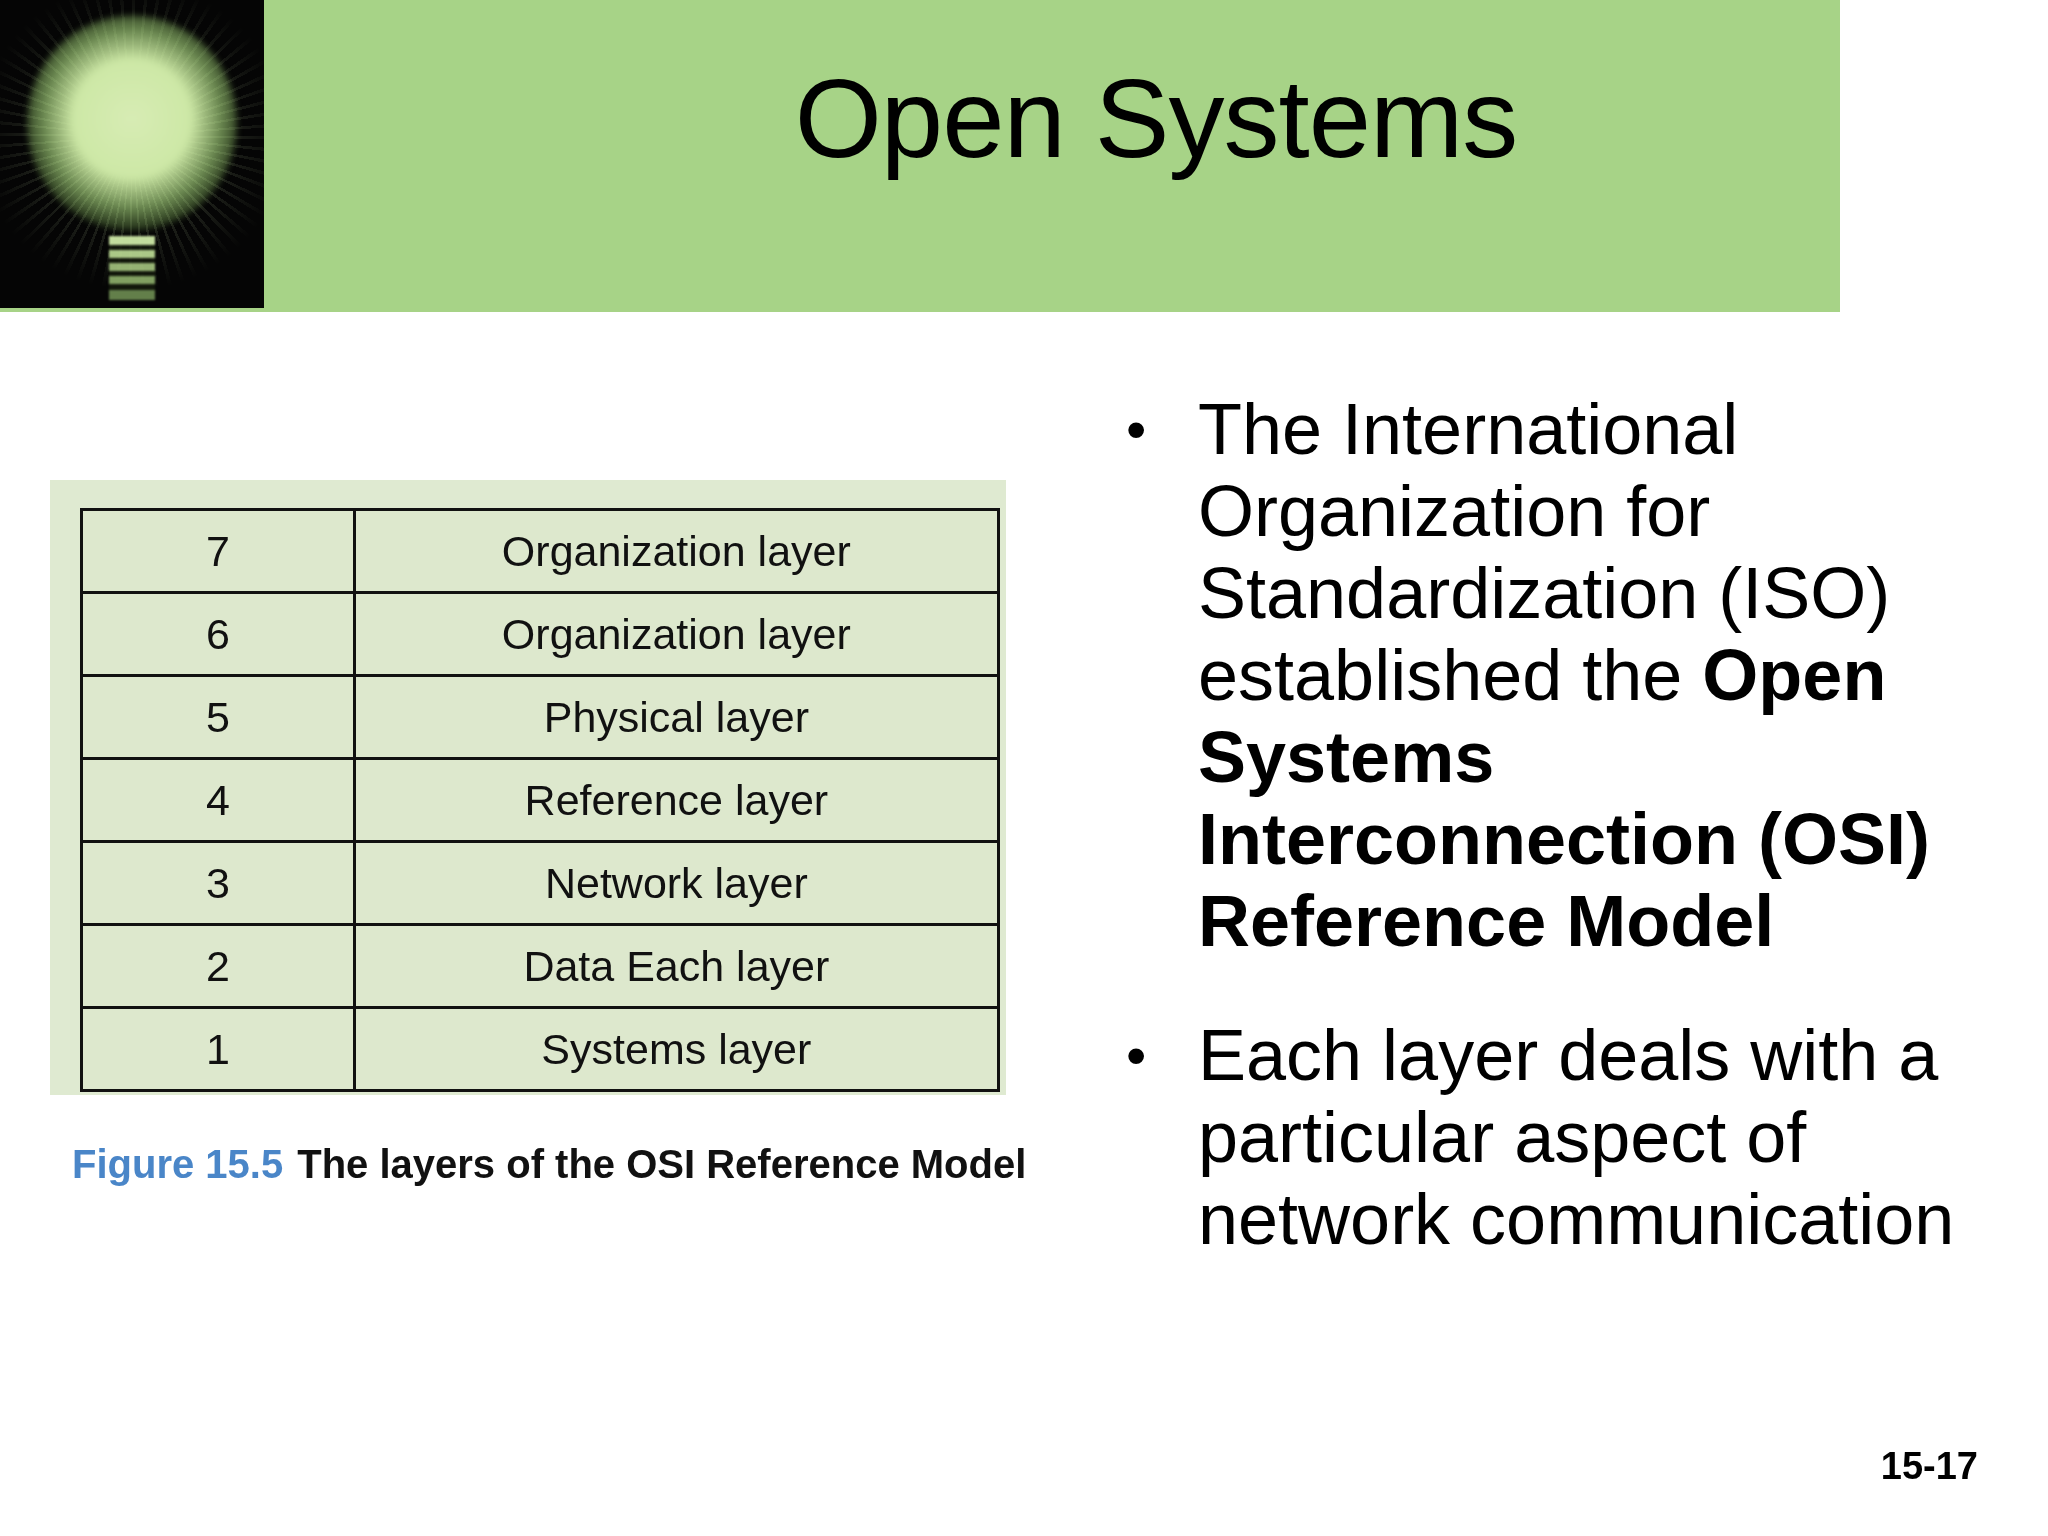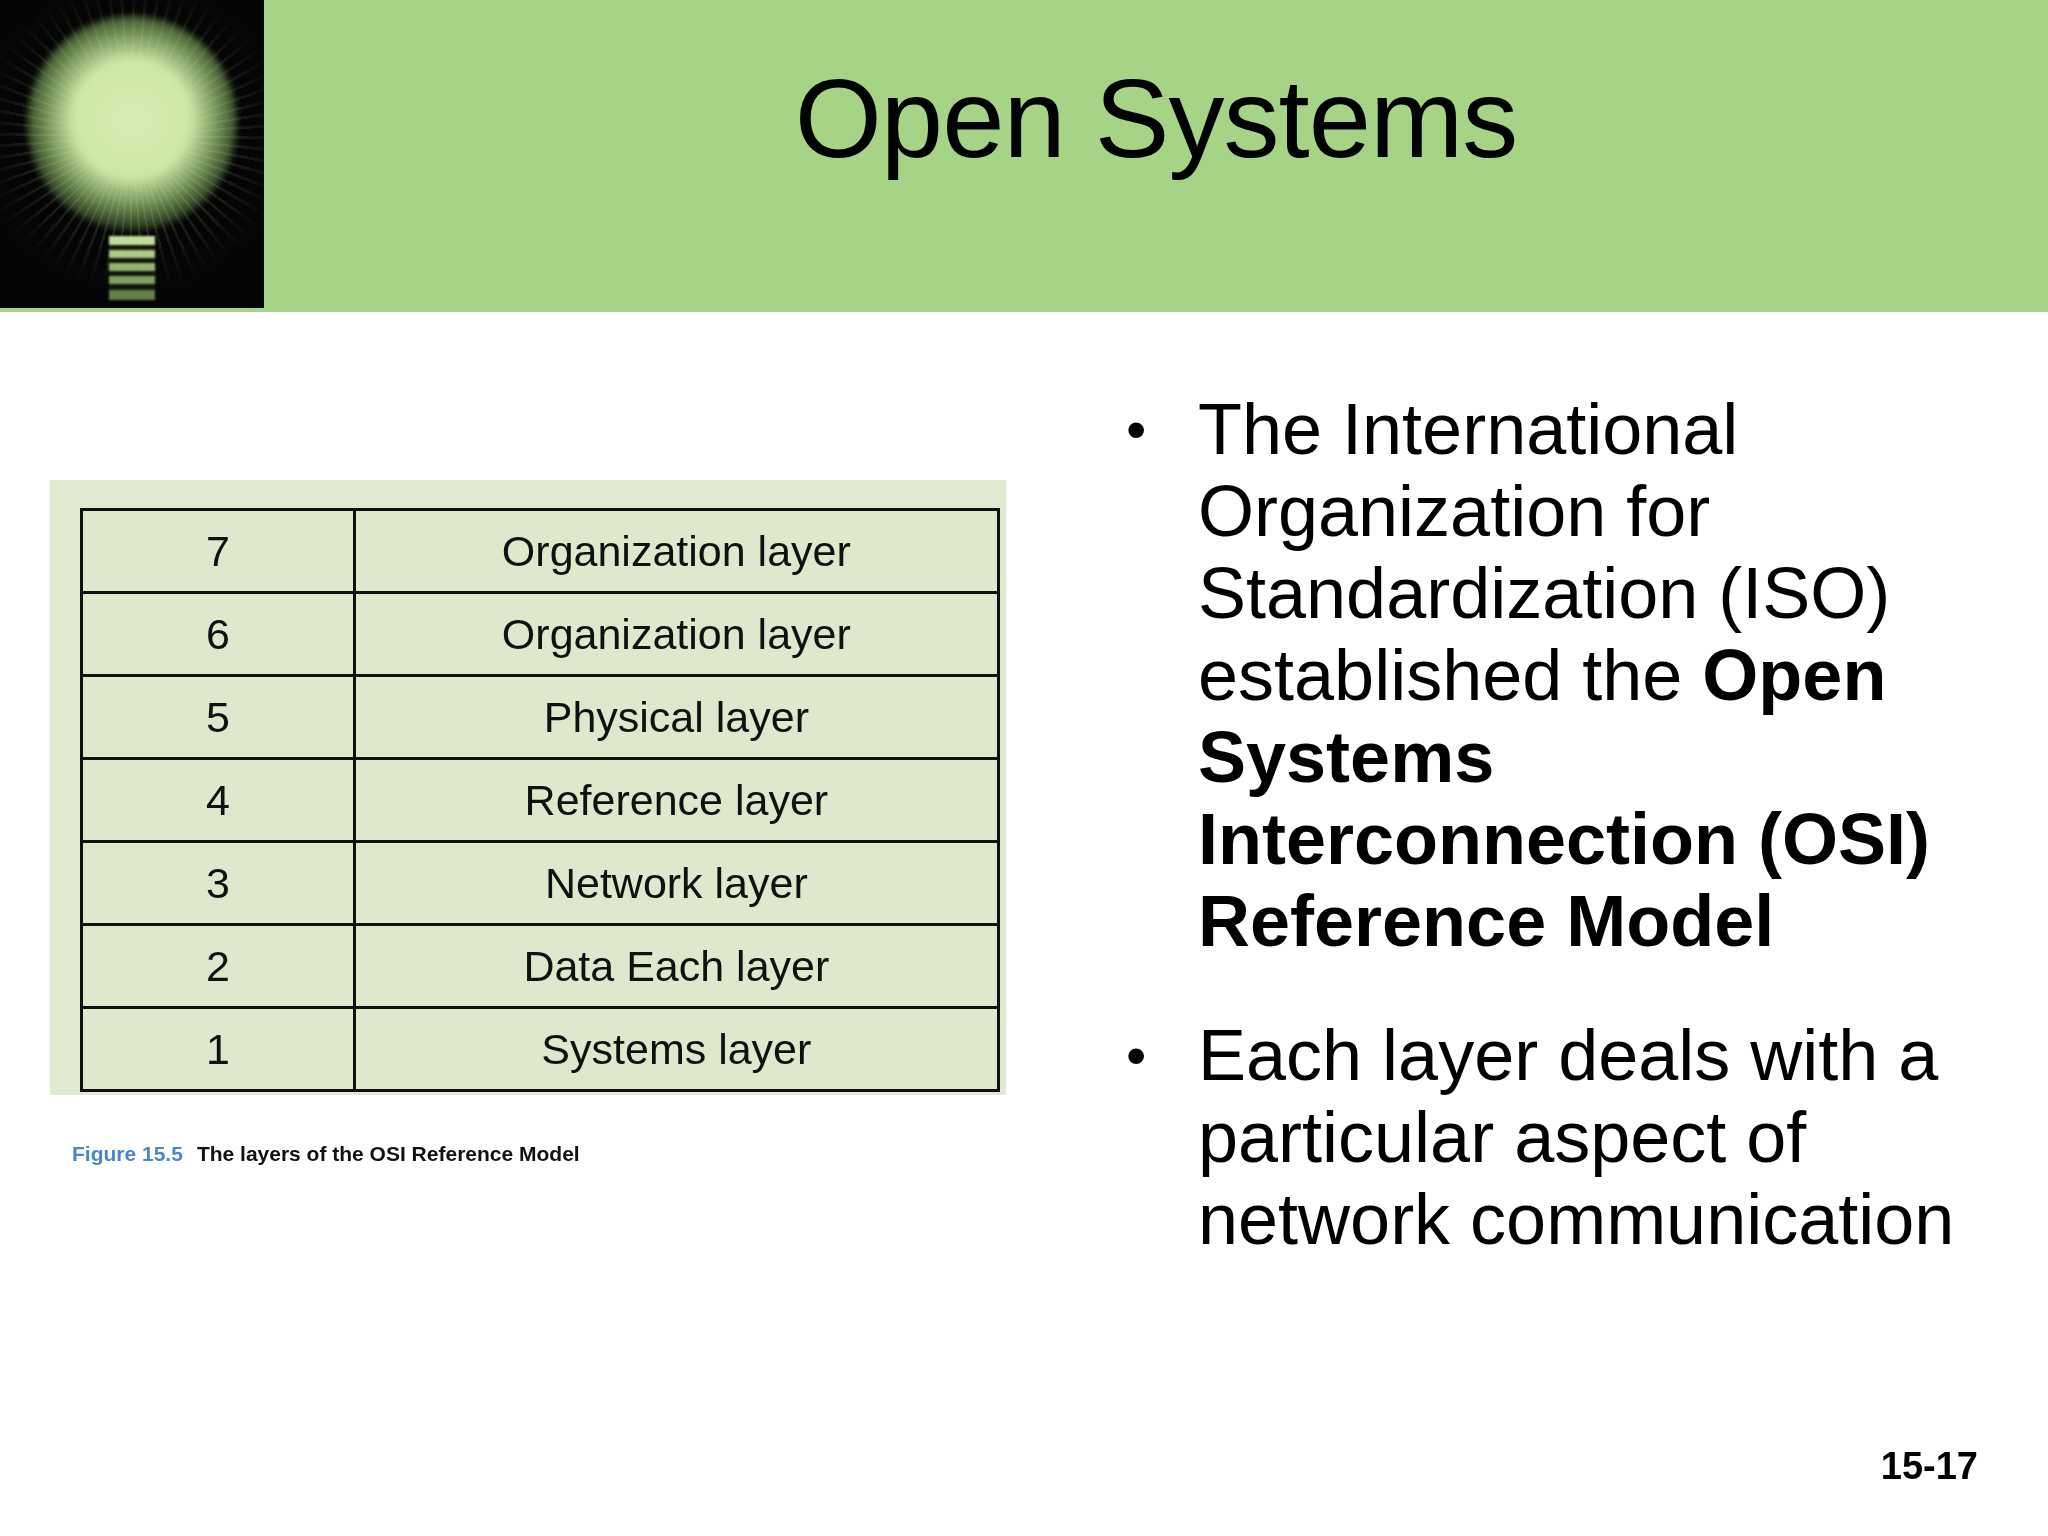--- a/index.html
+++ b/index.html
@@ -16,21 +16,21 @@
     height: 1536px;
     background: #ffffff;
     overflow: hidden;
   }
 
   
   .header-band {
     position: absolute;
     left: 0;
     top: 0;
-    width: 2048px;
+    width: 1840px;
     height: 312px;
     background: #a7d387;
   }
   .bulb-box {
     position: absolute;
     left: 0;
     top: 0;
     width: 264px;
     height: 308px;
     background: #050505;
@@ -129,21 +129,21 @@
     width: 272px;
   }
   .osi-table td.name {
     width: 645px;
   }
 
   .figure-caption {
     position: absolute;
     left: 72px;
     top: 1142px;
-    font-size: 21px;
+    font-size: 40px;
     font-weight: bold;
     white-space: nowrap;
   }
   .figure-caption .fig-label {
     color: #4a86c8;
     font-weight: bold;
   }
   .figure-caption .fig-text {
     color: #111111;
     font-weight: bold;

